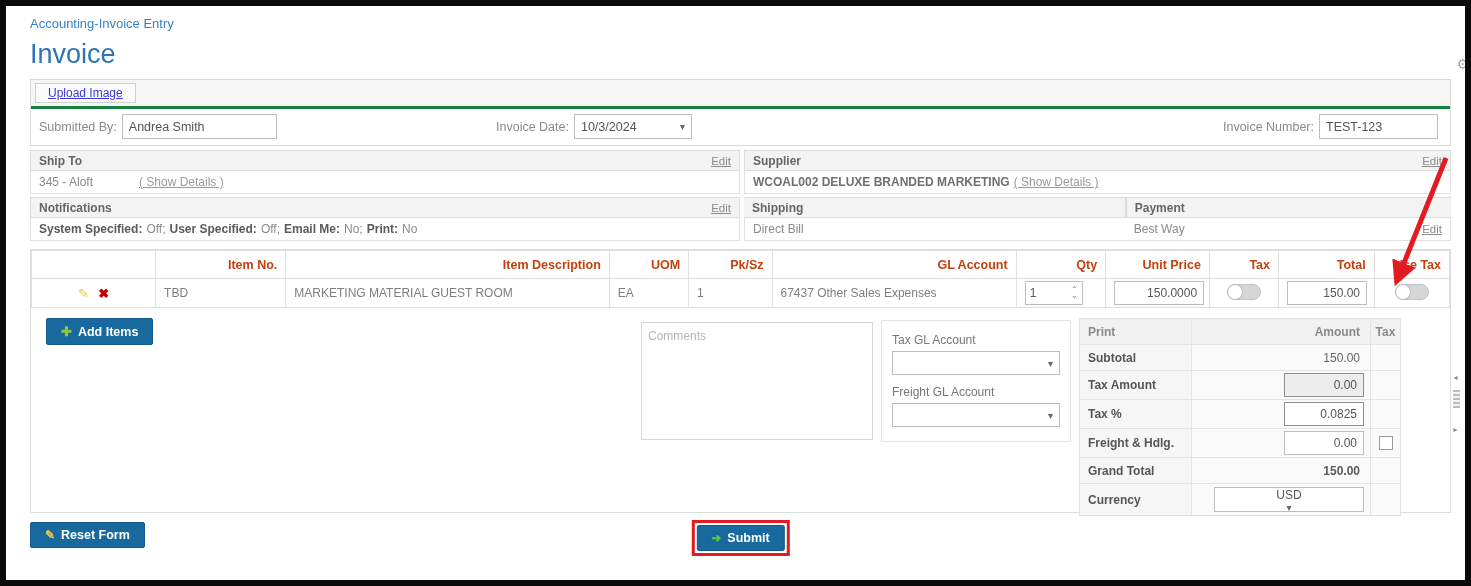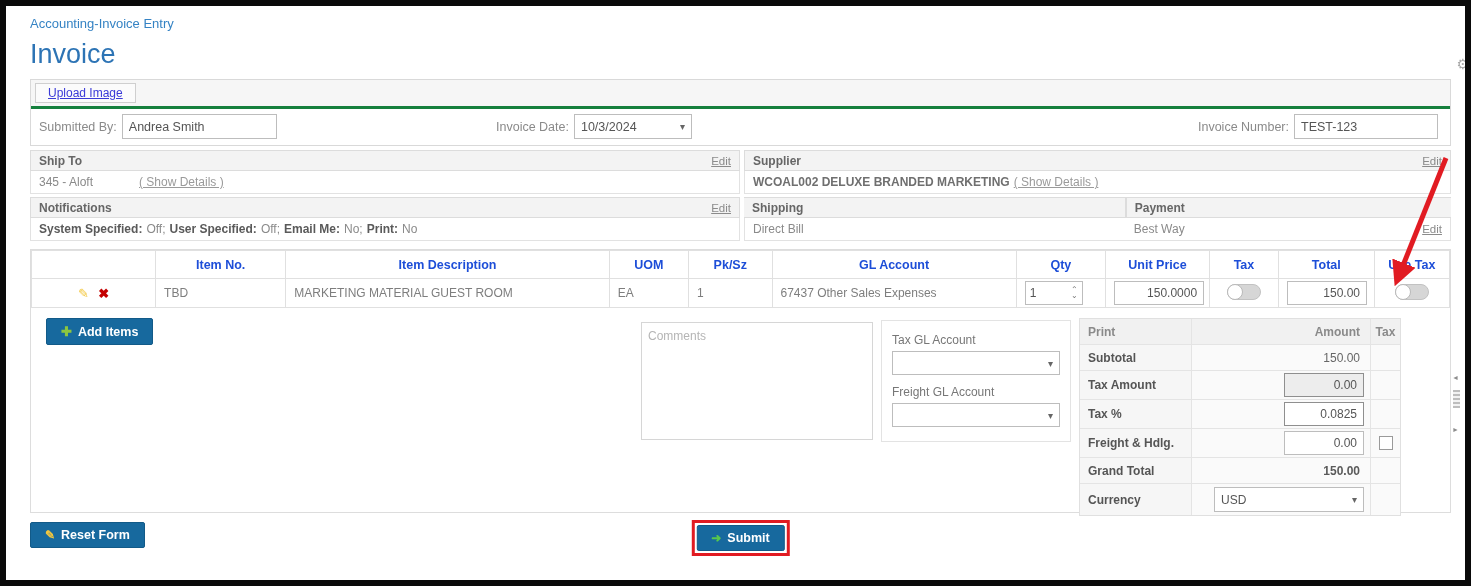--- a/index.html
+++ b/index.html
@@ -12,39 +12,39 @@
   .page-title { color:#2d74b5; font-size:27px; font-weight:400; margin-top:8px; }
   .gear { position:absolute; right:-4px; top:50px; color:#a9a9a9; font-size:14px; }
 
   .form-card { margin-top:9px; border:1px solid #d9d9d9; background:#fff; }
   .toolbar { background:#f6f6f6; border-bottom:3px solid #15803d; padding:3px 4px; }
   .btn-upload { display:inline-block; background:#fbfbfb; border:1px solid #cfcfcf; padding:2px 12px; font-size:12px; color:#3a3ad8; text-decoration:underline; cursor:pointer; }
   .fields-row { position:relative; height:36px; }
   .field { position:absolute; top:5px; display:flex; align-items:center; gap:5px; font-size:12.5px; color:#8a8a8a; }
   .f-left { left:8px; } .f-center { left:465px; } .f-right { right:12px; }
   .txt-input { border:1px solid #bdbdbd; height:25px; padding:0 6px; font-size:12.5px; color:#555; font-family:"Liberation Sans",sans-serif; }
-  .w155 { width:155px; } .w150 { width:144px; }
+  .w155 { width:155px; } .w150 { width:119px; }
   .select-box { border:1px solid #bdbdbd; height:25px; background:#fff; display:flex; align-items:center; justify-content:space-between; padding:0 6px; font-size:12.5px; color:#555; cursor:pointer; }
   .w118 { width:118px; }
   .caret { color:#666; font-size:10px; }
 
   .sections { display:grid; grid-template-columns: 710px 1fr; column-gap:4px; row-gap:0; margin-top:4px; }
   .sec-head { background:#f3f3f3; border:1px solid #dcdcdc; height:21px; display:flex; align-items:center; justify-content:space-between; padding:0 8px; font-size:12px; font-weight:bold; color:#666; }
   .sec-body { background:#fff; border:1px solid #e2e2e2; border-top:none; height:23px; display:flex; align-items:center; padding:0 8px; font-size:12px; color:#8a8a8a; }
   .edit-link { color:#8b8b8b; font-size:11.5px; text-decoration:underline; font-weight:normal; cursor:pointer; }
   .show-details { color:#9a9a9a; text-decoration:underline; margin-left:0; cursor:pointer; }
   .gap-row { height:3px; grid-column:1 / span 2; }
   .split-2 { display:grid; grid-template-columns: 54% 46%; }
   .noti b { color:#5a5a5a; } .noti span { color:#8a8a8a; }
   .noti { white-space:nowrap; }
   .noti > * { margin-right:4px; }
 
   .items-wrap { position:relative; margin-top:8px; border:1px solid #ddd; height:264px; background:#fff; }
   table.items { border-collapse:collapse; width:100%; table-layout:fixed; }
-  table.items th { border:1px solid #e0e0e0; background:#fff; font-size:12.5px; color:#1d4ed8; text-align:center; padding:6px 8px; height:28px; font-weight:bold; }
+  table.items th { border:1px solid #e0e0e0; background:#fff; font-size:12.5px; color:#c2410c; text-align:right; padding:6px 8px; height:28px; font-weight:bold; }
   table.items td { border:1px solid #e0e0e0; font-size:12px; color:#7e7e7e; padding:2px 8px; height:29px; background:#fff; }
   td.action-cell { background:#7e7e7e; text-align:center; padding:2px 4px; }
   .icon-edit { color:#f3c73e; font-size:13px; cursor:pointer; margin-right:6px; }
   .icon-del { color:#c40000; font-size:13px; font-weight:bold; cursor:pointer; }
   .qty-box { display:flex; align-items:center; justify-content:space-between; border:1px solid #bdbdbd; width:58px; height:24px; padding:0 4px; background:#fff; color:#555; font-size:12px; }
   .spin { display:flex; flex-direction:column; line-height:6px; font-size:8px; color:#777; cursor:pointer; }
   .num-input { border:1px solid #bdbdbd; height:24px; padding:0 6px; font-size:12px; color:#555; text-align:right; font-family:"Liberation Sans",sans-serif; }
   .w90 { width:90px; } .w80 { width:80px; }
   .toggle { width:34px; height:16px; background:#d6d6d6; border:1px solid #c2c2c2; border-radius:9px; position:relative; display:inline-block; cursor:pointer; }
   .toggle .knob { position:absolute; left:-1px; top:-1px; width:16px; height:16px; border-radius:50%; background:#fff; border:1px solid #b9b9b9; }
@@ -65,21 +65,21 @@
   .sum-row { display:grid; grid-template-columns:112px 1fr 30px; border-bottom:1px solid #e4e4e4; align-items:center; min-height:26px; background:#fafafa; }
   .sum-row:last-child { border-bottom:none; }
   .sum-head { background:#f1f1f1; color:#8a8a8a; font-weight:bold; }
   .sum-label { padding:0 8px; color:#555; font-weight:bold; border-right:1px solid #e4e4e4; align-self:stretch; display:flex; align-items:center; background:#f6f6f6; }
   .sum-head .sum-label { color:#8a8a8a; background:#f1f1f1; }
   .sum-amt { text-align:right; padding:0 10px; color:#666; }
   .sum-tax { align-self:stretch; border-left:1px solid #e4e4e4; display:flex; align-items:center; justify-content:center; }
   .inp-gray { background:#ededed; border:1px solid #8f8f8f; }
   .inp-dark { border:1px solid #8f8f8f; }
   .sum-amt-cell { display:flex; justify-content:flex-end; padding:2px 6px; }
-  .cur-select { width:150px; height:25px; border:1px solid #bdbdbd; background:#fff; display:flex; align-items:center; justify-content:space-between; padding:0 6px; color:#555; cursor:pointer; }
+  .cur-select { width:150px; height:25px; border:1px solid #bdbdbd; background:#fff; display:flex; align-items:center; justify-content:space-between; padding:0 6px; color:#555; cursor:pointer;flex-direction:column; }
   .chk { width:14px; height:14px; border:1px solid #9a9a9a; background:#fff; cursor:pointer; }
 
   .bottom-row { position:relative; margin-top:9px; height:33px; }
   .reset-btn { position:absolute; left:0; top:0; }
   .submit-wrap { position:absolute; left:50%; transform:translateX(-50%); top:-2px; border:3px solid #e11b22; padding:2px; }
   .gl-heading { color:#2d74b5; font-size:25px; font-weight:400; margin-top:1px; }
 
   .annot-svg { position:absolute; left:0; top:0; width:1459px; height:574px; pointer-events:none; z-index:50; }
 
   .edge-bits { position:absolute; right:6px; color:#8c8c8c; font-size:7px; }

